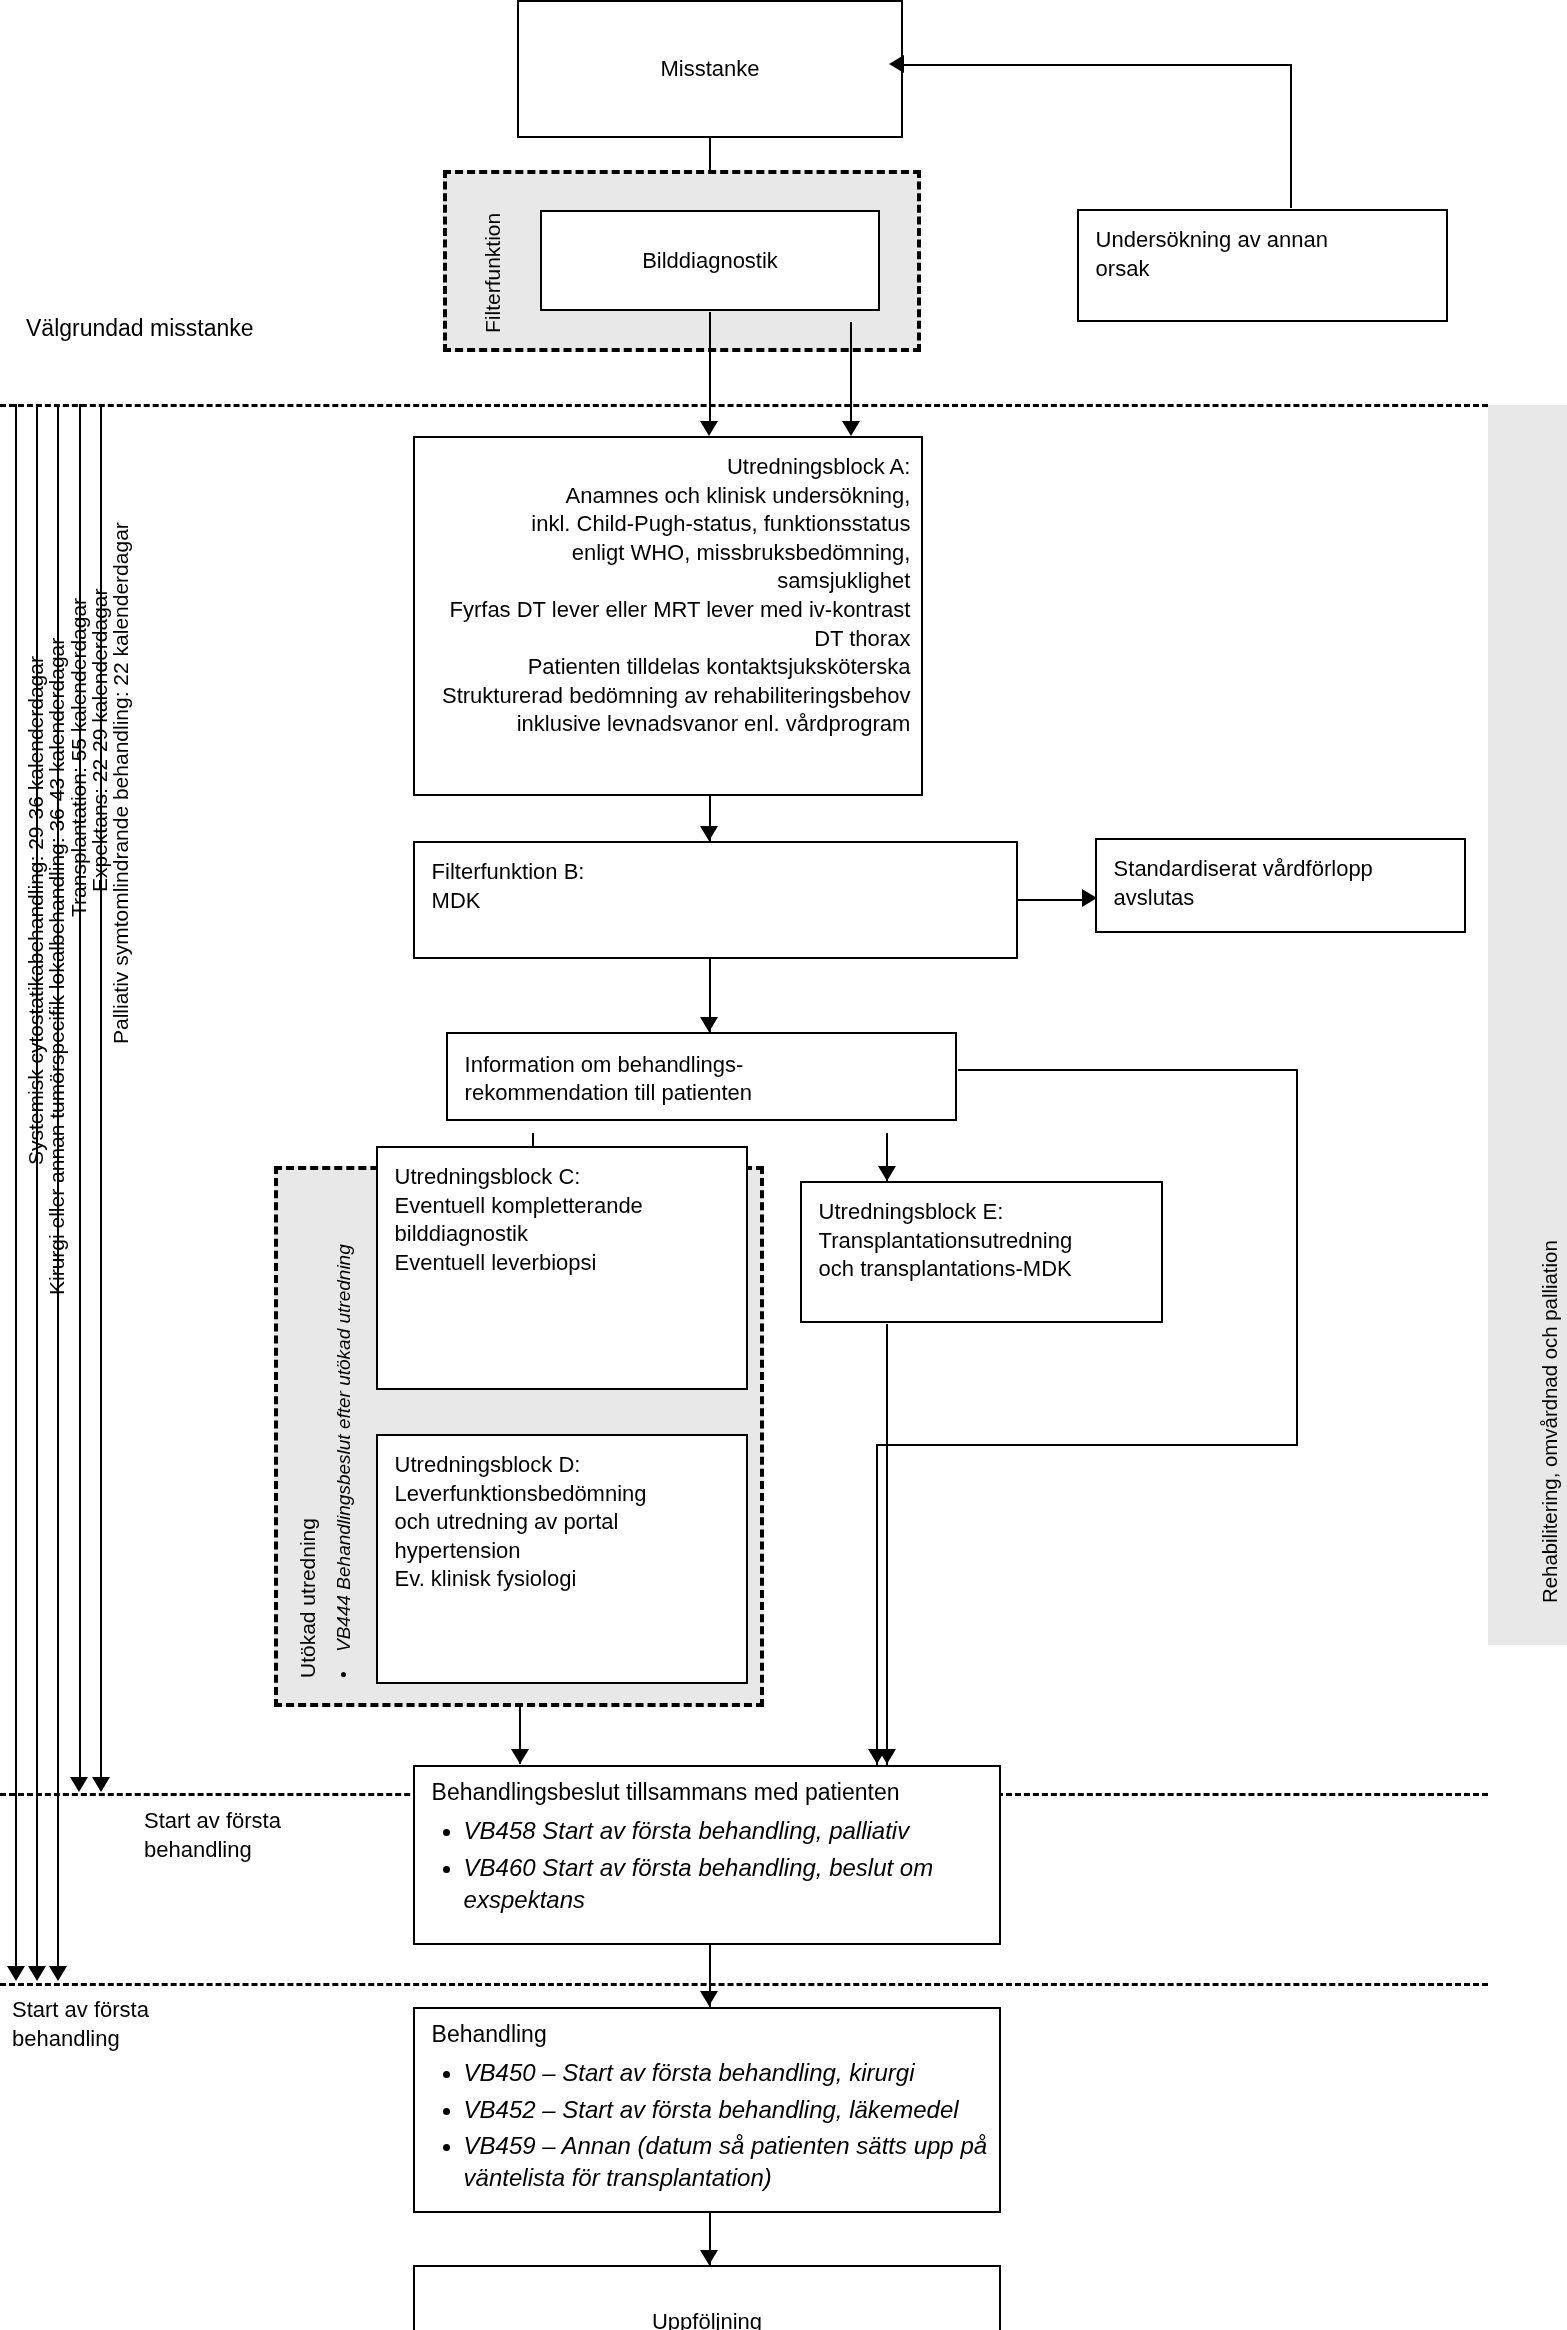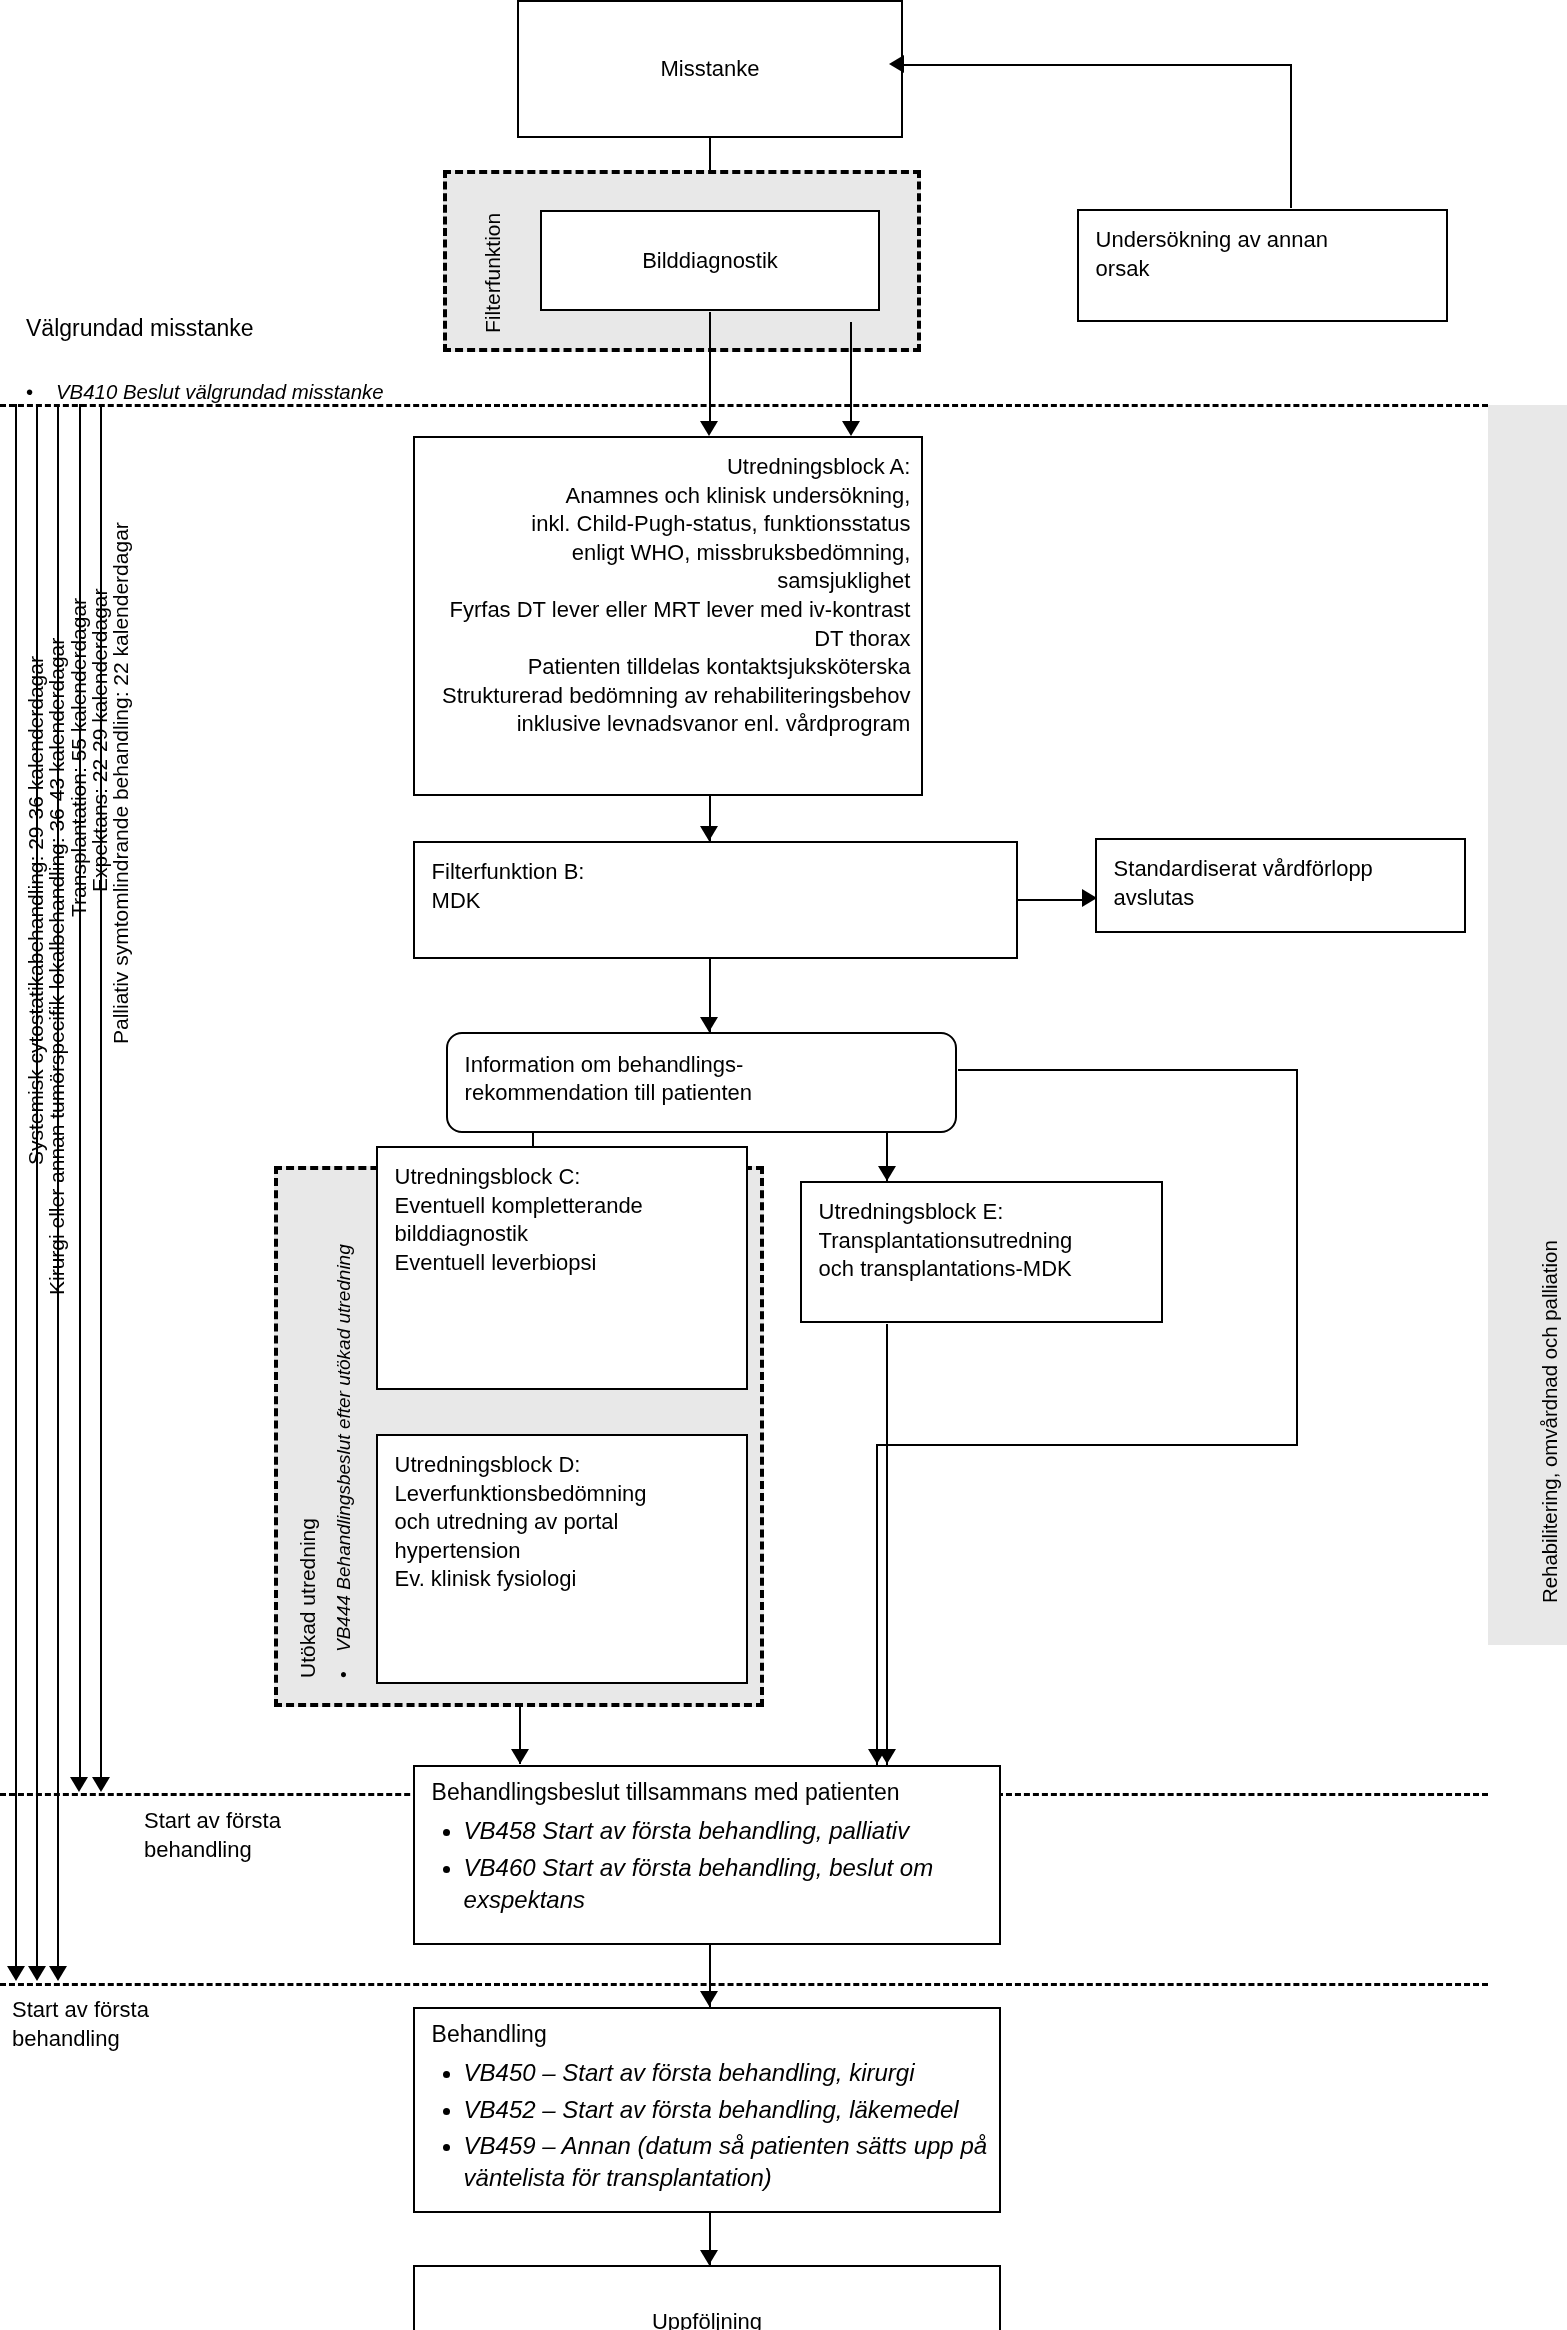--- a/index.html
+++ b/index.html
@@ -59,23 +59,20 @@
   <div class="vline" style="left:100px;top:404px;height:1374px;"></div>
   <div class="arrowdown" style="left:92px;top:1777px;"></div>
 
   <div class="rot rot270" style="left:24px;top:1165px;">Systemisk cytostatikabehandling: 29-36 kalenderdagar</div>
   <div class="rot rot270" style="left:45px;top:1295px;">Kirurgi eller annan tumörspecifik lokalbehandling: 36-43 kalenderdagar</div>
   <div class="rot rot270" style="left:67px;top:917px;">Transplantation: 55 kalenderdagar</div>
   <div class="rot rot270" style="left:88px;top:892px;">Expektans: 22-29 kalenderdagar</div>
   <div class="rot rot270" style="left:109px;top:1044px;">Palliativ symtomlindrande behandling: 22 kalenderdagar</div>
 
   <div class="plain hdr" style="left:26px;top:313px;">Välgrundad misstanke</div>
-  <div class="plain" style="left:26px;top:352px;font-size:20.4px;">
-    <span style="display:inline-block;width:30px;">•</span><span style="font-style:italic;">VB410 Beslut välgrundad misstanke</span>
-  </div>
 
   <div class="plain" style="left:144px;top:1806px;">Start av första
 behandling</div>
 
   <div class="plain" style="left:12px;top:1995px;">Start av första
 behandling</div>
 
   <div class="box" style="left:517px;top:0px;width:386px;height:138px;">
     <div class="ctr">Misstanke</div>
   </div>
@@ -133,21 +130,21 @@
   <div class="arrowright" style="left:1082px;top:889px;"></div>
 
   <div class="box" style="left:1095px;top:838px;width:371px;height:95px;">
     <div class="txt">Standardiserat vårdförlopp
 avslutas</div>
   </div>
 
   <div class="vline" style="left:709px;top:959px;height:73px;"></div>
   <div class="arrowdown" style="left:700px;top:1017px;"></div>
 
-  <div class="box" style="left:446px;top:1032px;width:511px;height:101px;border-radius:16px;">
+  <div class="box" style="left:446px;top:1032px;width:511px;height:89px;">
     <div class="txt" style="top:16.6px;">Information om behandlings-
 rekommendation till patienten</div>
   </div>
 
   <div class="vline" style="left:532px;top:1133px;height:50px;"></div>
   <div class="arrowdown" style="left:524px;top:1168px;"></div>
 
   <div class="vline" style="left:886px;top:1133px;height:48px;"></div>
   <div class="arrowdown" style="left:878px;top:1166px;"></div>
 

